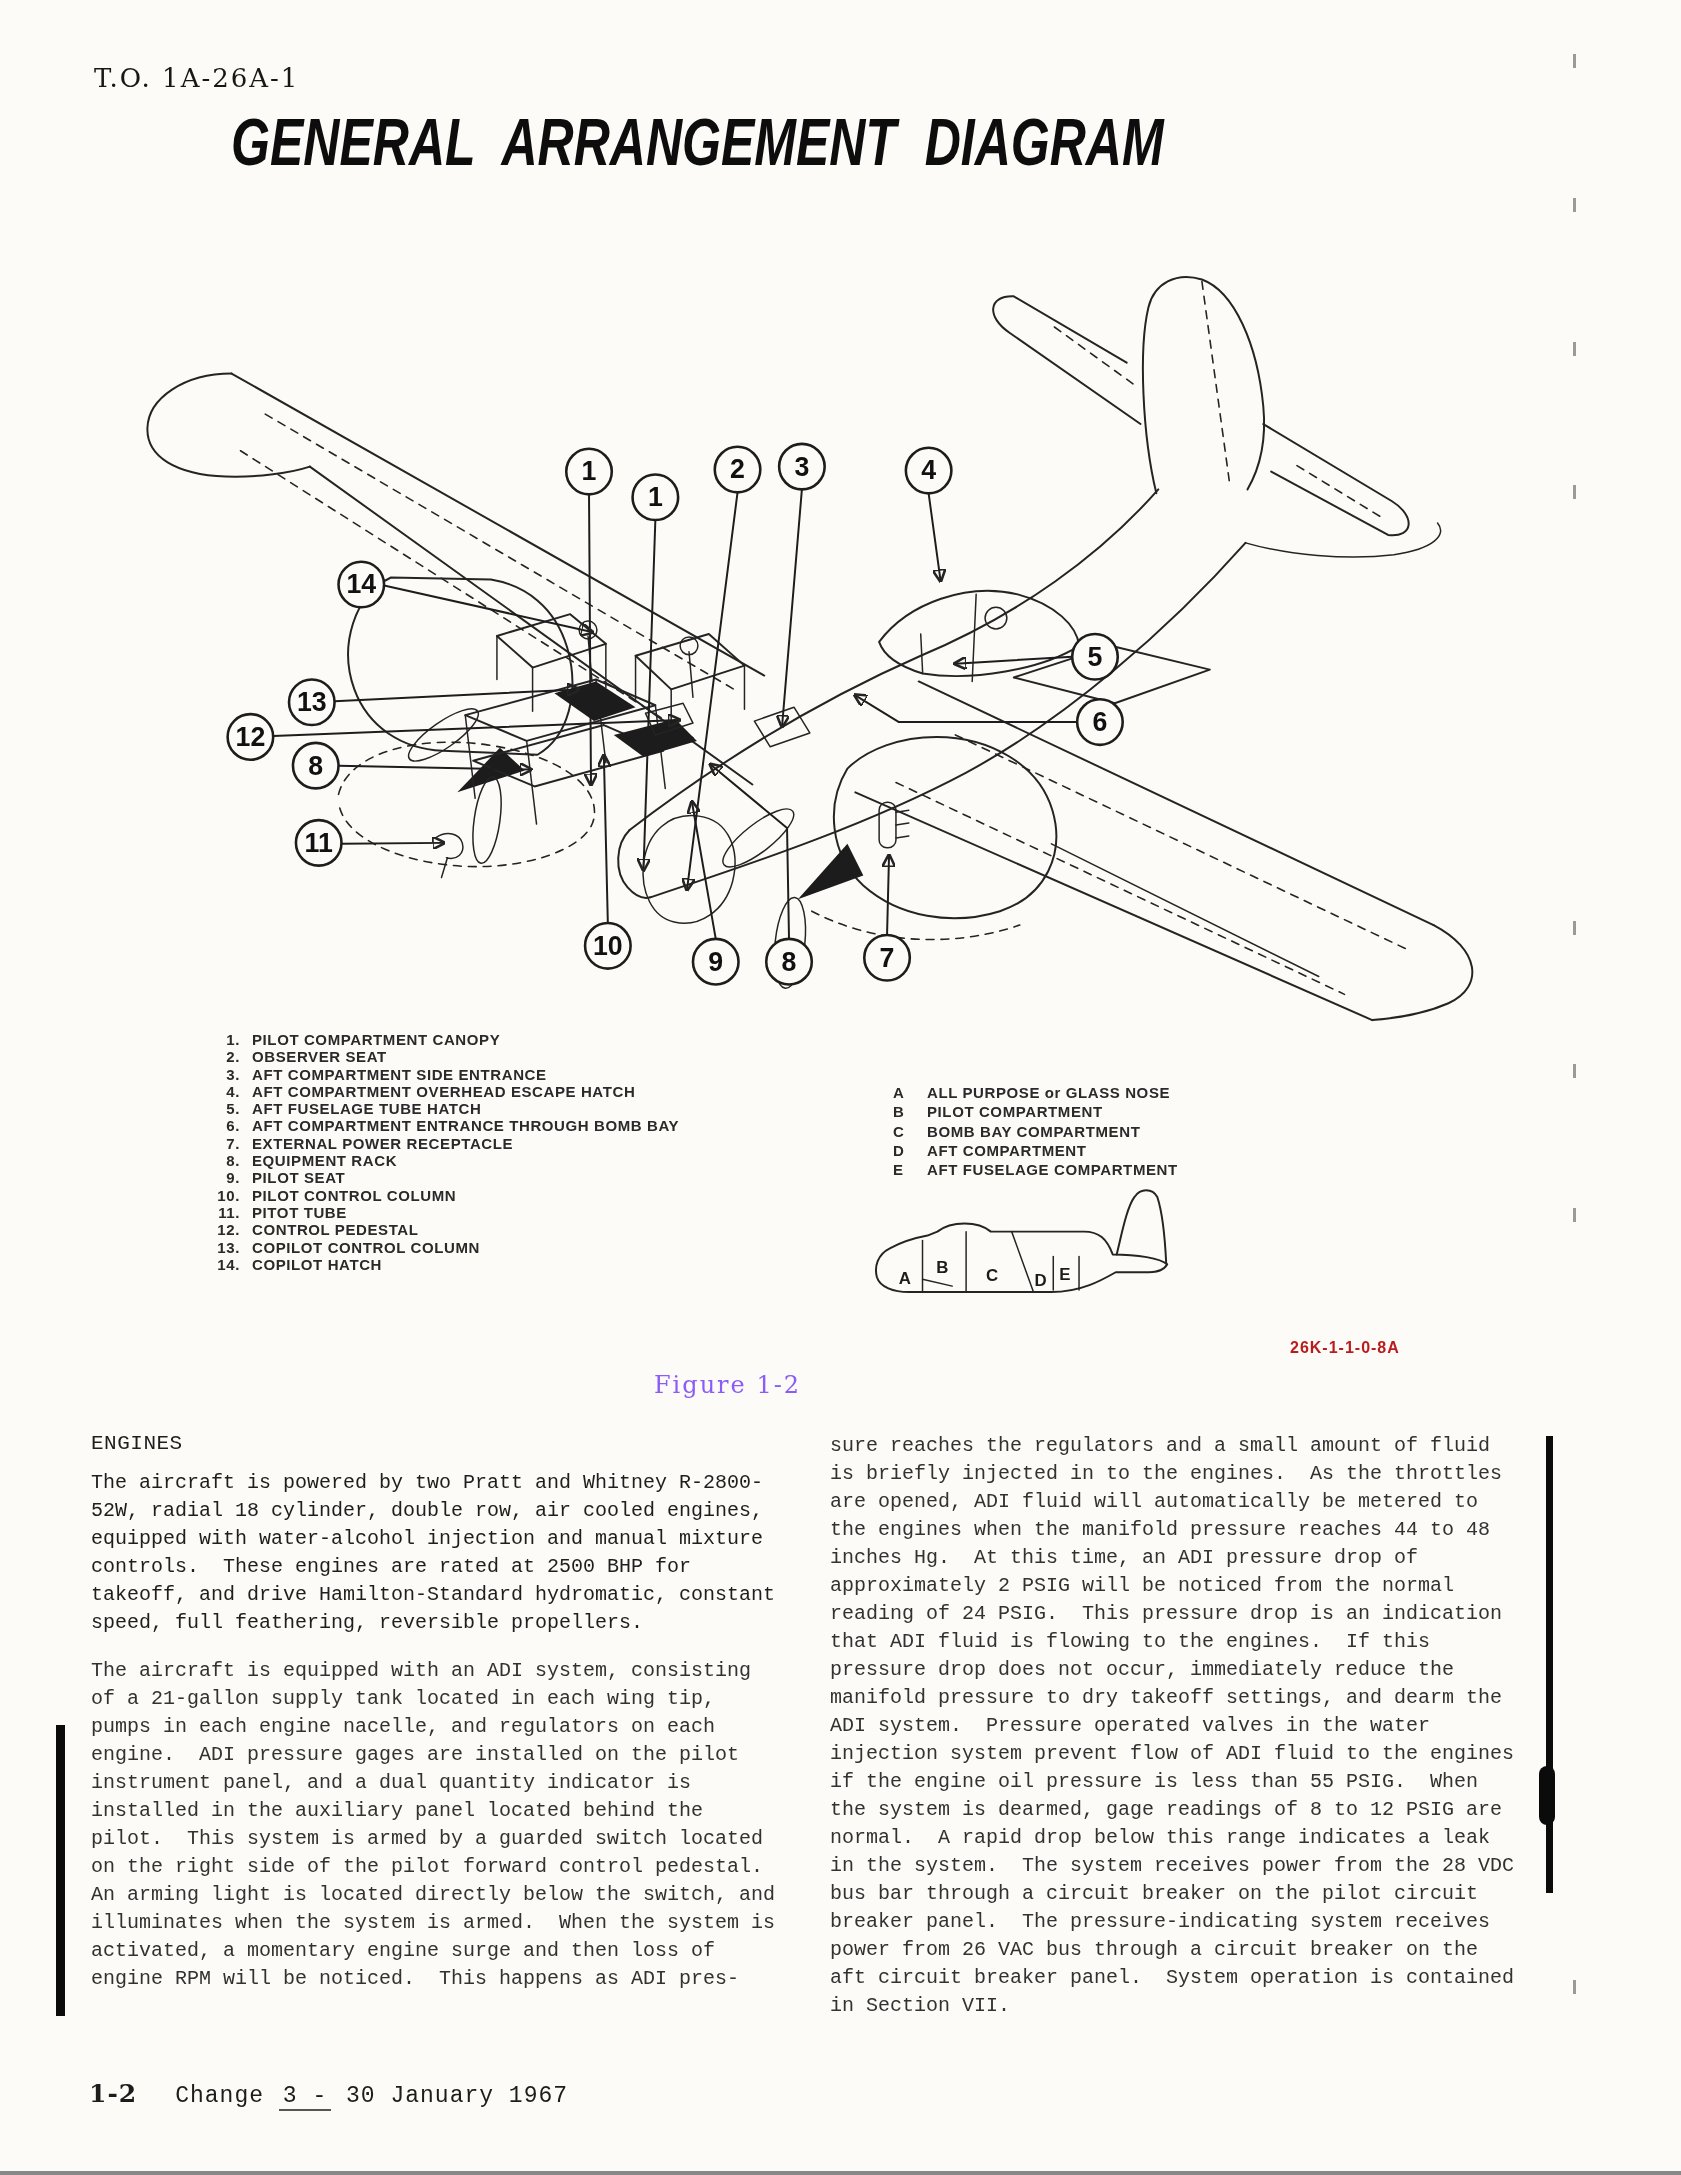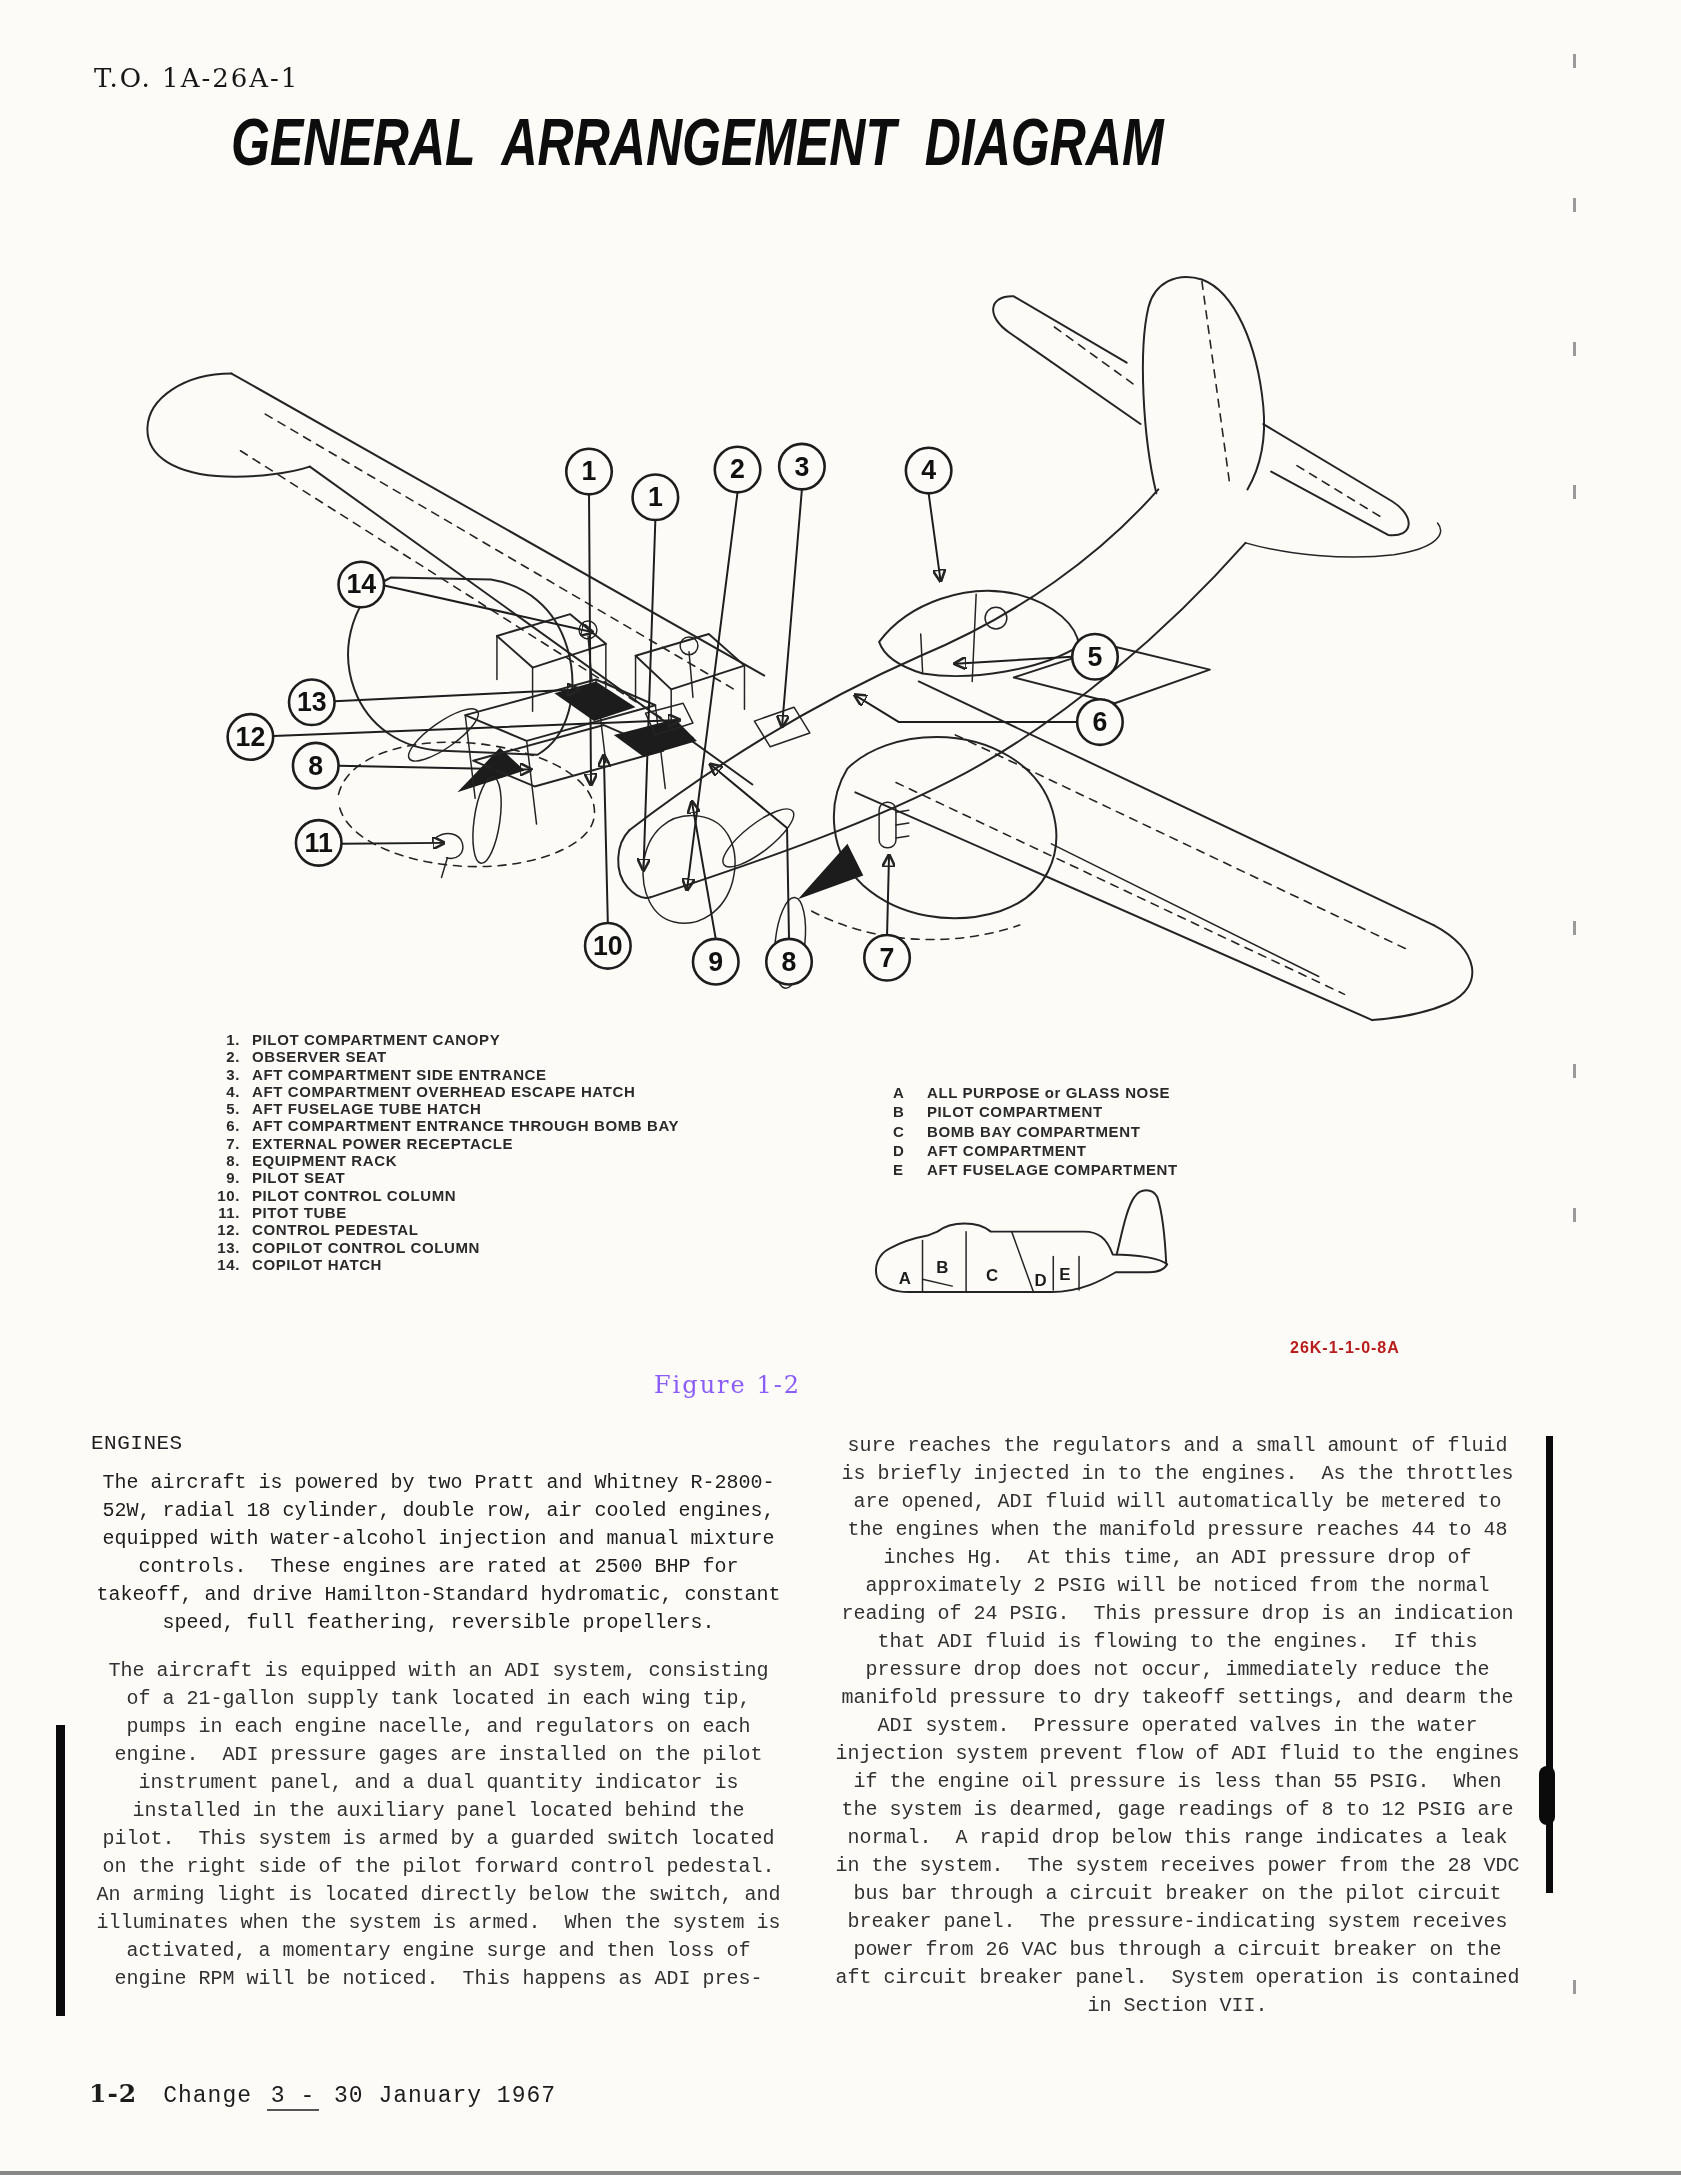--- a/index.html
+++ b/index.html
@@ -46,30 +46,30 @@
   .figure-ref{
     position:absolute;left:1290px;top:1339px;font-size:16px;letter-spacing:1px;
     color:#b91c1c;font-weight:600;
   }
   .figure-caption{
     position:absolute;left:579px;top:1371px;width:297px;text-align:center;
     font-family:"DejaVu Serif",serif;font-size:24px;letter-spacing:2px;color:#8b5cf6;
   }
   .col{position:absolute;width:695px;font-family:"Liberation Mono",monospace;color:#1e1e1e;}
   .body-heading{font-size:21px;letter-spacing:0.5px;white-space:nowrap;}
-  .body-para{font-size:20px;line-height:28px;white-space:pre-wrap;text-align:center;}
+  .body-para{font-size:20px;line-height:28px;white-space:pre-wrap;text-align:left;}
   .faded{color:#323232;}
   .change-bar-left{position:absolute;left:56px;top:1725px;width:9px;height:291px;background:#0b0b0b;}
   .change-bar-right{position:absolute;left:1546px;top:1436px;width:7px;height:457px;background:#0b0b0b;}
   .change-bar-blob{position:absolute;left:1539px;top:1766px;width:16px;height:59px;background:#0b0b0b;border-radius:8px;}
   .footer{
     position:absolute;left:89px;top:2079px;font-family:"Liberation Mono",monospace;
     font-size:23px;color:#1c1c1c;letter-spacing:1px;
   }
-  .footer .pg{font-family:"DejaVu Serif",serif;font-size:25px;font-weight:700;margin-right:26px;text-align:right;}
+  .footer .pg{font-family:"DejaVu Serif",serif;font-size:25px;font-weight:700;margin-right:38px;text-align:right;}
   .footer .chg-no{border-bottom:2px solid #555;padding:0 4px;}
   .scan-tick{position:absolute;left:1573px;width:3px;height:14px;background:#9a9a9a;}
 </style>
 </head>
 <body>
 
 <div class="page">
 
   <div class="to-number">T.O. 1A-26A-1</div>
   <div class="main-title">GENERAL ARRANGEMENT DIAGRAM</div>

